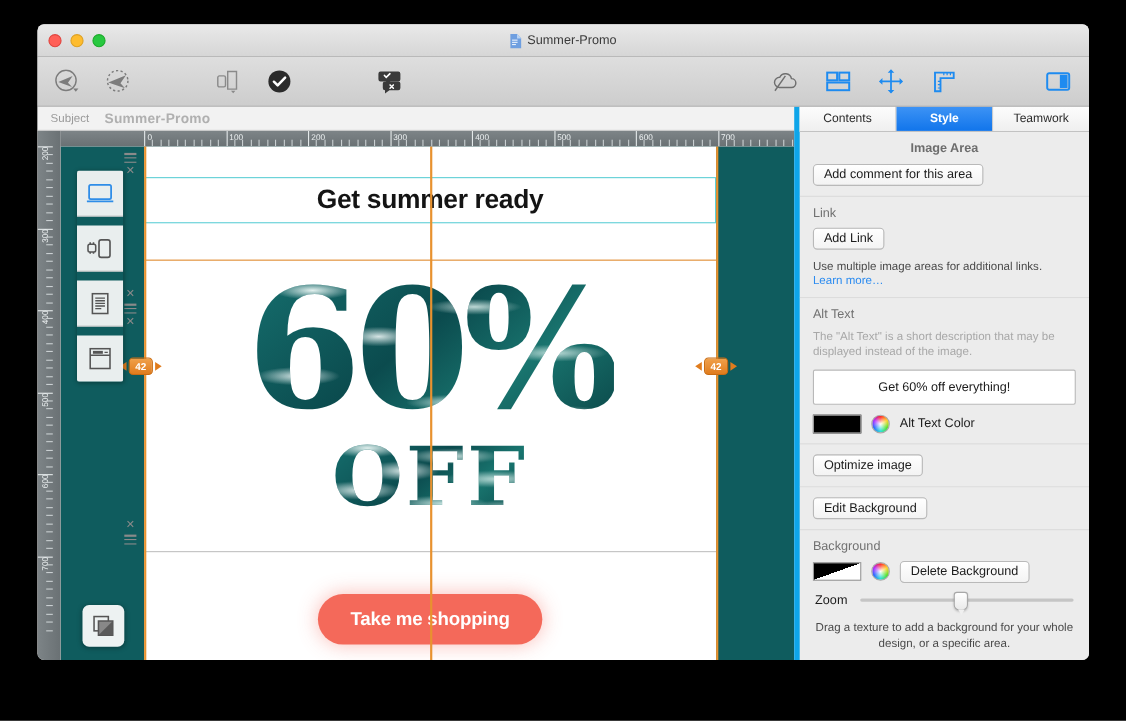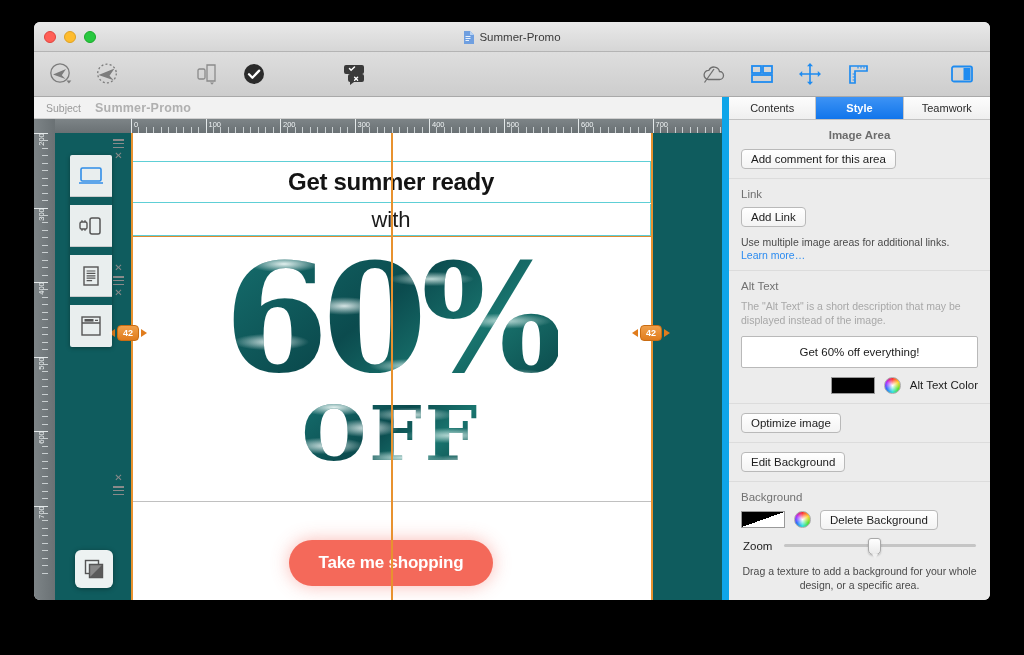--- a/index.html
+++ b/index.html
@@ -60,21 +60,21 @@
 
   
   .body {
     display: flex;
     height: calc(578px - 30px - 45px);
   }
   .left-pane { position: relative; flex: 1 1 auto; overflow: hidden; }
   .right-pane {
     width: 268px; flex: 0 0 268px;
     background: #ececec;
-    border-left: 7px solid #0ea5e9;
+    border-left: 5px solid #0ea5e9;
     display: flex; flex-direction: column;
   }
 
   
   .subject-bar {
     height: 22px;
     background: #f2f2f2;
     border-bottom: 1px solid #cfcfcf;
     display: flex; align-items: center;
     padding-left: 12px;
@@ -282,21 +282,21 @@
   .hint { font-size: 10.5px; color: #4a4a4a; line-height: 1.35; margin-top: 8px; }
   .hint-muted { font-size: 10.5px; color: #a8a8a8; line-height: 1.35; margin-bottom: 8px; }
   .link-blue { font-size: 10.5px; color: #2b8bf0; }
   .alt-input {
     width: 100%; height: 32px;
     background: #fff; border: 1px solid #b9b9b9; border-radius: 2px;
     font-size: 11.5px; color: #1a1a1a; padding: 5px 6px;
     font-family: "Liberation Sans", sans-serif;
     text-align: center;
   }
-  .color-row { display: flex; align-items: center; gap: 9px; margin-top: 9px; justify-content: flex-end; }
+  .color-row { display: flex; align-items: center; gap: 9px; margin-top: 9px; }
   .swatch {
     width: 44px; height: 17px; border: 1px solid #999; background: #000;
   }
   .swatch.grad { background: linear-gradient(to bottom right,#000 0 50%,#fff 50% 100%); }
   .wheel {
     width: 17px; height: 17px; border-radius: 50%;
     border: 1px solid #aaa;
     background:
       radial-gradient(circle at center, #fff 0%, rgba(255,255,255,0) 62%),
       conic-gradient(#ff2d2d,#ffd32d,#57e22d,#2de0d8,#2d6bff,#b32dff,#ff2d2d);
@@ -589,23 +589,20 @@
           <span class="rv-tick" style="top: 453.55px;"></span>
         </div>
 
       <div class="canvas-wrap">
         <div class="water-bg"></div>
 
         <div class="design-sheet">
           <div class="blk-headline">
             <span class="headline-txt">Get summer ready</span>
           </div>
-          <div class="blk-sub">
-            <span class="sub-txt">with</span>
-          </div>
           <div class="blk-hero">
             <span class="water-text pct">60%</span>
             <span class="water-text off">OFF</span>
           </div>
           <div class="blk-cta">
             <span class="cta-btn" style="background:#f4695a">Take me shopping</span>
           </div>
         </div>
 
         <div class="guide-v" style="left:76px"></div>

